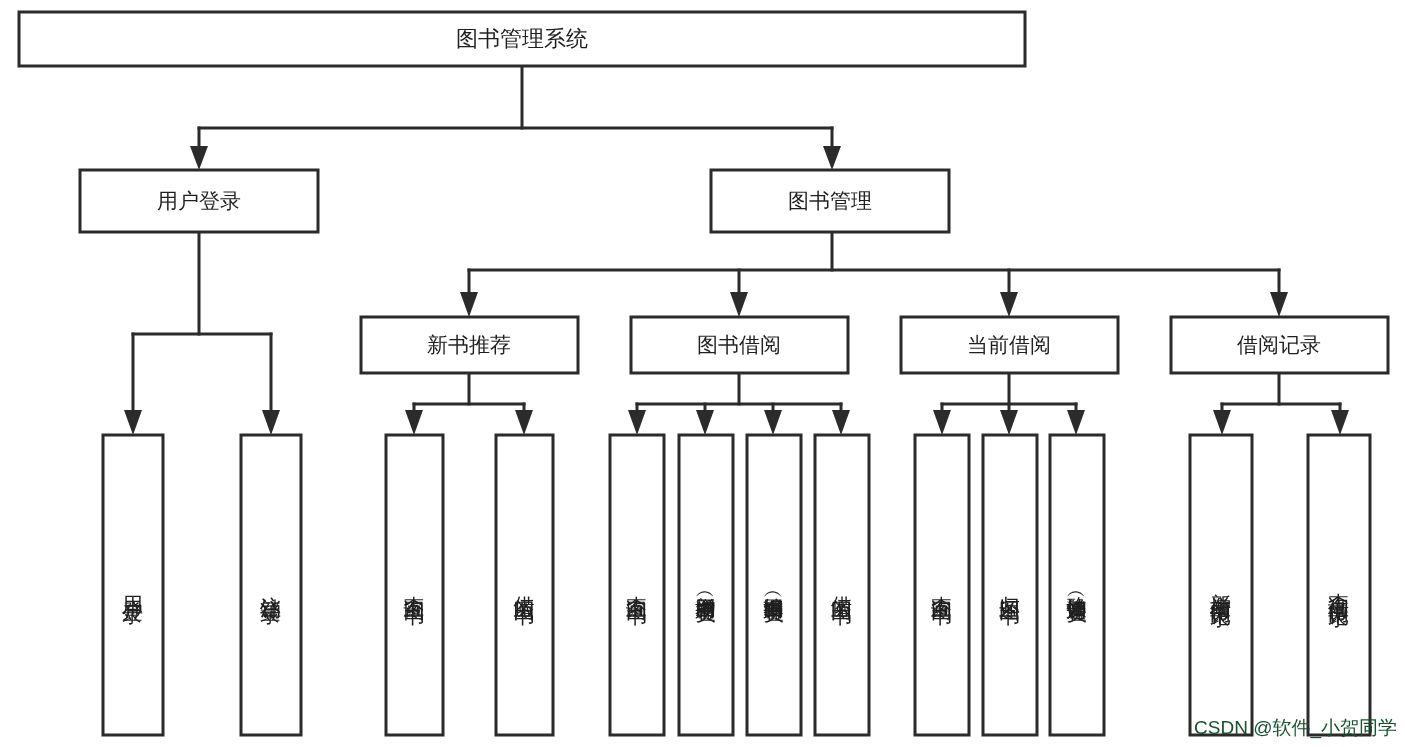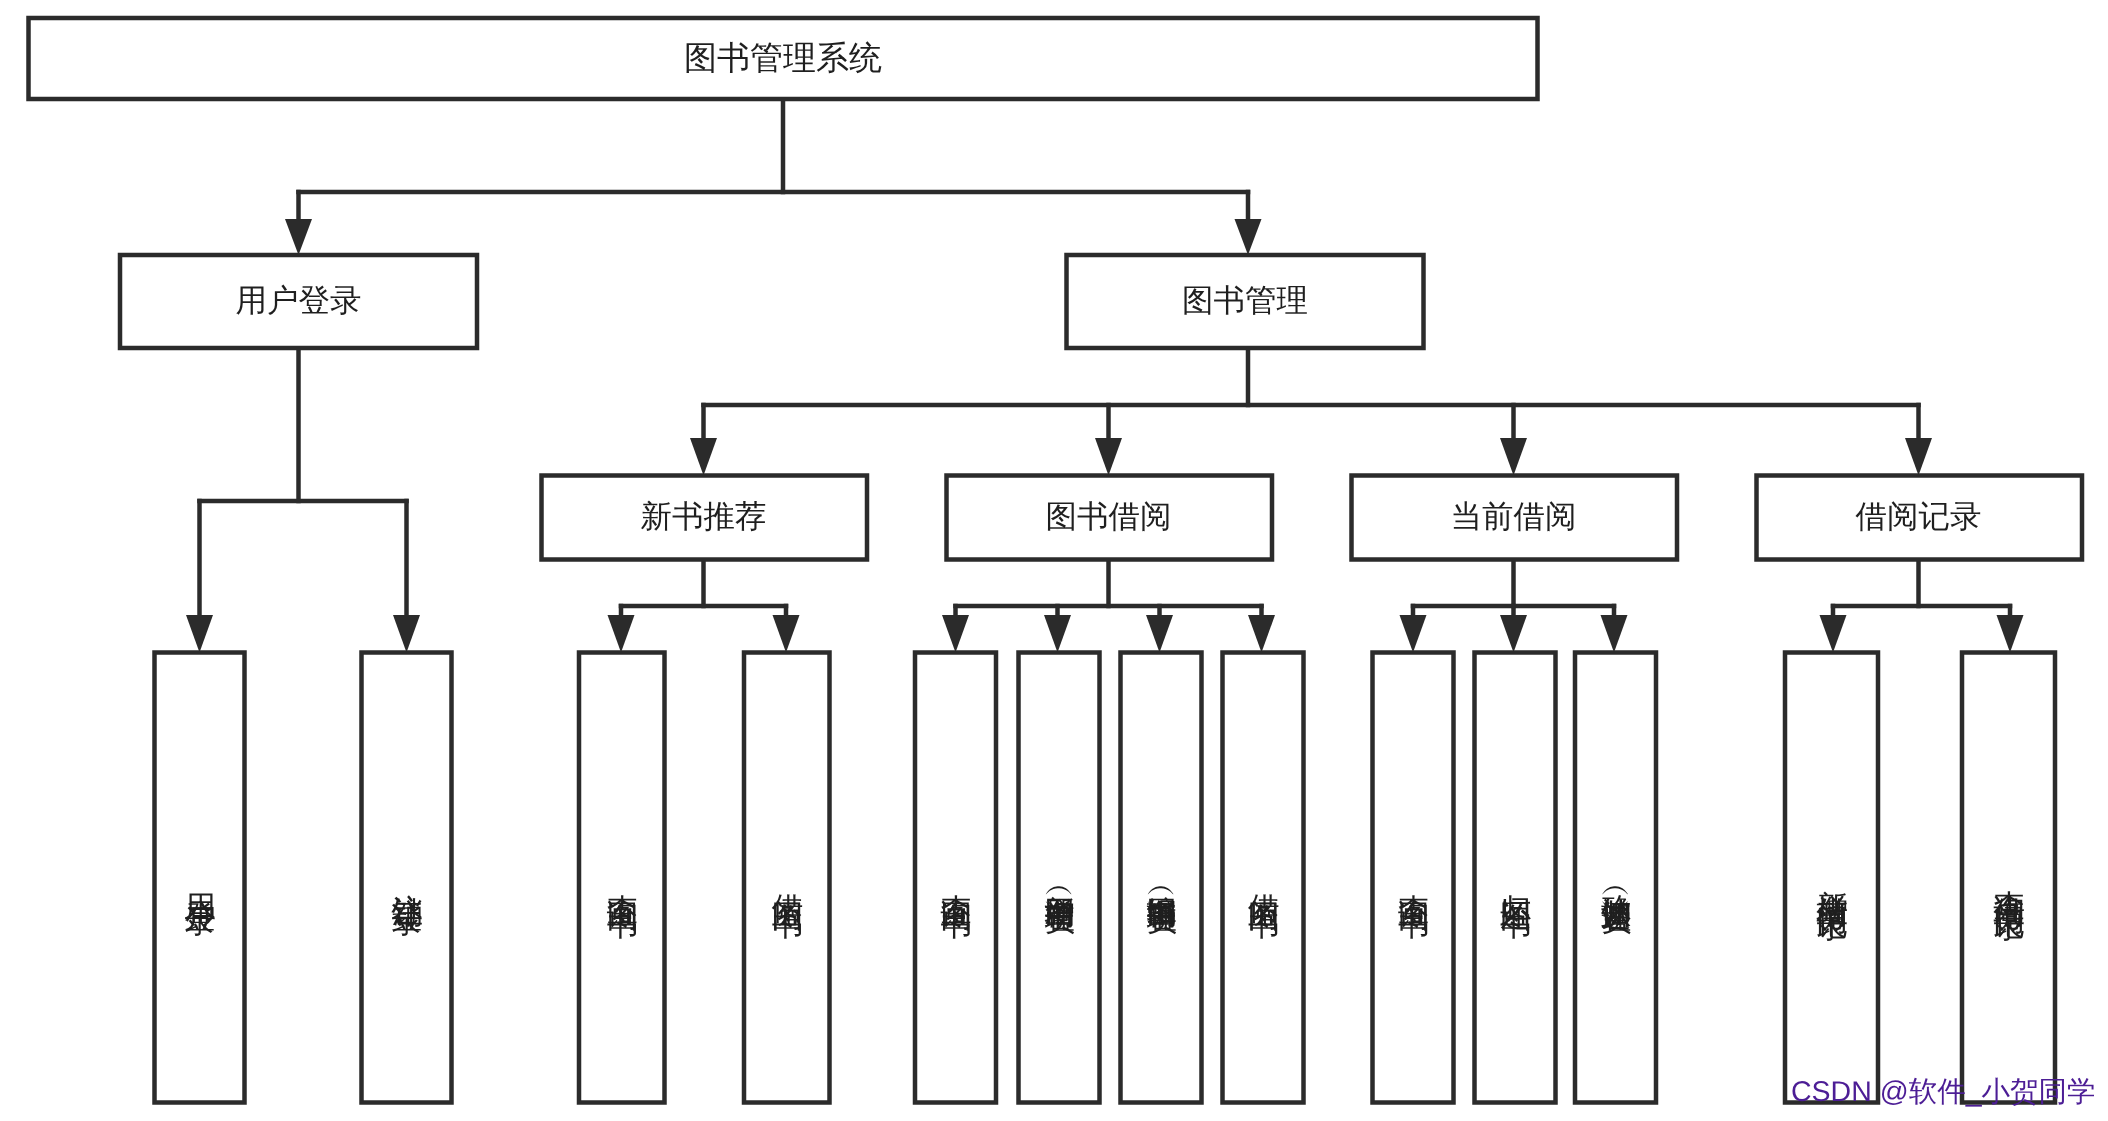--- a/index.html
+++ b/index.html
@@ -29,21 +29,21 @@
     text-orientation:upright;
     letter-spacing:3px;
     line-height:1;
     white-space:nowrap;
     pointer-events:none;
   }
   .vlabel.tight{font-size:20px;letter-spacing:1px;}
   .watermark{
     position:absolute;
     font-family:"Liberation Sans","DejaVu Sans",sans-serif;
-    font-size:19px;color:#4c1d95;
+    font-size:19px;color:#14532d;
     white-space:nowrap;
     right:8px;bottom:6px;
   }
 </style>
 </head>
 <body>
 
 <div id="stage">
 
   <svg id="diagram" viewBox="0 0 1405 747">

